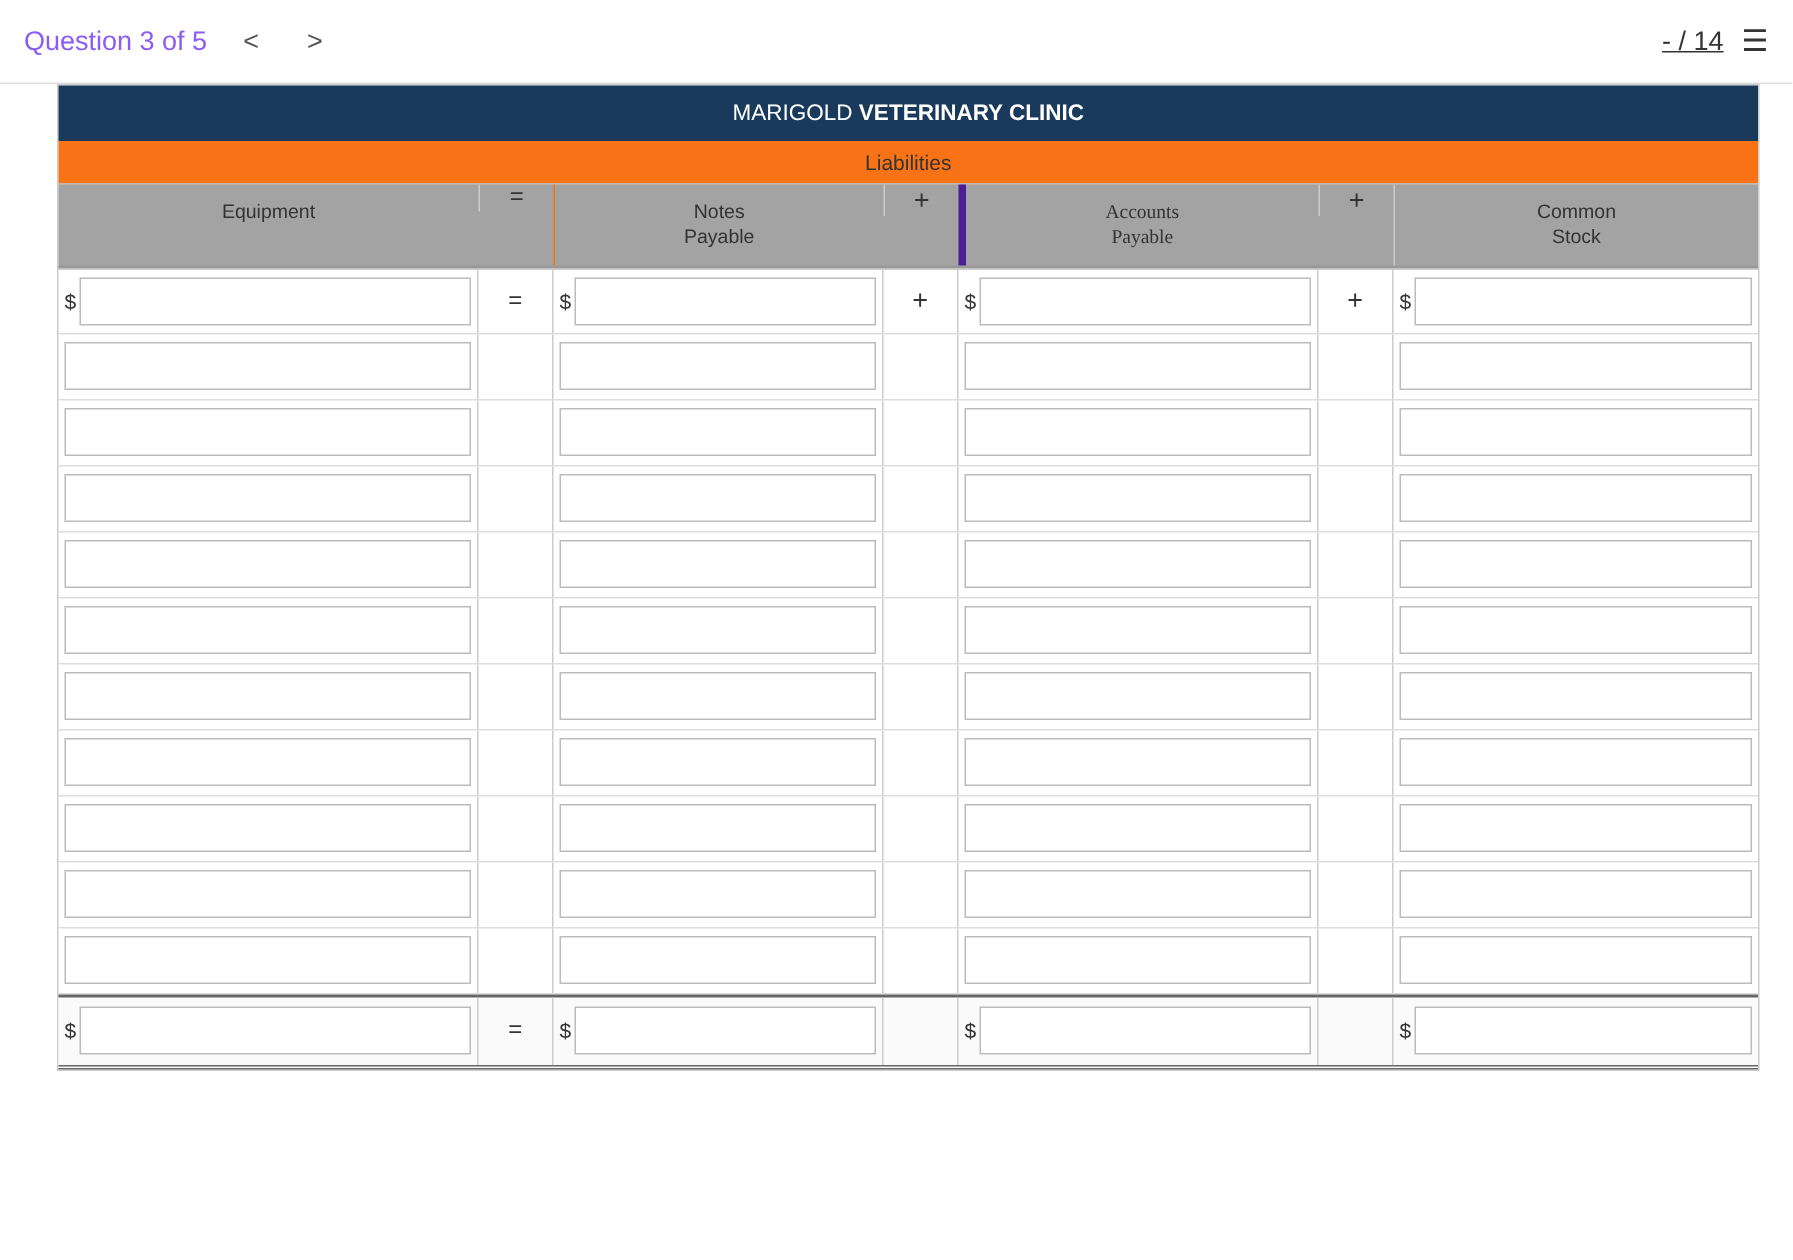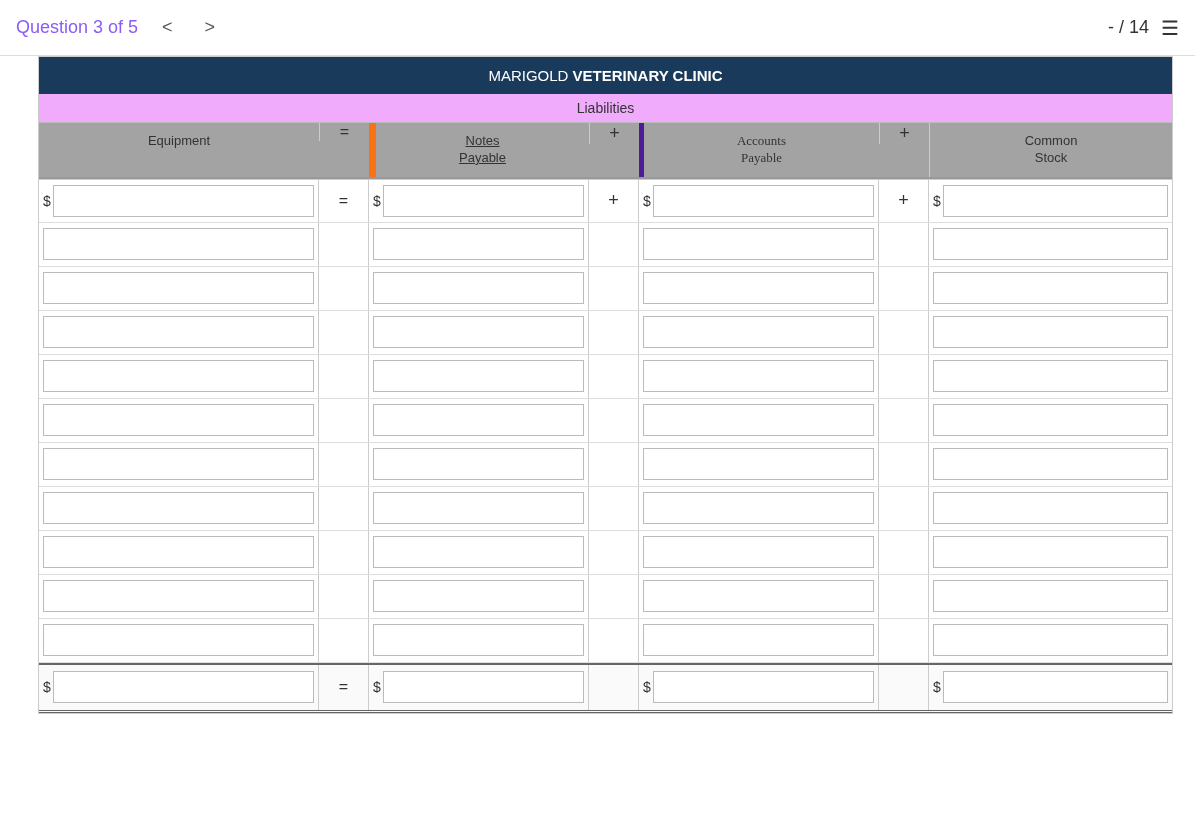--- a/index.html
+++ b/index.html
@@ -37,20 +37,21 @@
       padding: 4px 8px;
     }
     .nav-right {
       display: flex;
       align-items: center;
       gap: 12px;
     }
     .nav-counter {
       font-size: 18px;
       color: #333;
+      text-decoration: underline;
     }
     .nav-menu-icon {
       font-size: 20px;
       cursor: pointer;
       color: #333;
     }
 
     
     .content {
       padding: 0 4px 20px 20px;
@@ -73,21 +74,21 @@
     }
     .title-row .clinic-name {
       font-weight: normal;
     }
     .title-row .clinic-name strong {
       font-weight: bold;
     }
 
     
     .subtitle-row {
-      background: #f0abfc;
+      background: #f97316;
       text-align: center;
       padding: 6px;
       font-size: 14px;
       color: #333;
       border-bottom: 1px solid #bbb;
     }
 
     
     .header-row {
       display: flex;
@@ -105,22 +106,21 @@
       display: flex;
       align-items: center;
       justify-content: center;
       font-size: 16px;
       color: #333;
       border-left: 1px solid #ccc;
     }
     .col-notes {
       width: 220px;
       min-width: 220px;
-      border-left: 7px solid #f97316;
-      text-decoration: underline;
+      border-left: 1px solid #f97316;
     }
     .col-plus {
       width: 50px;
       min-width: 50px;
       display: flex;
       align-items: center;
       justify-content: center;
       font-size: 18px;
       color: #333;
       border-left: 1px solid #ccc;

